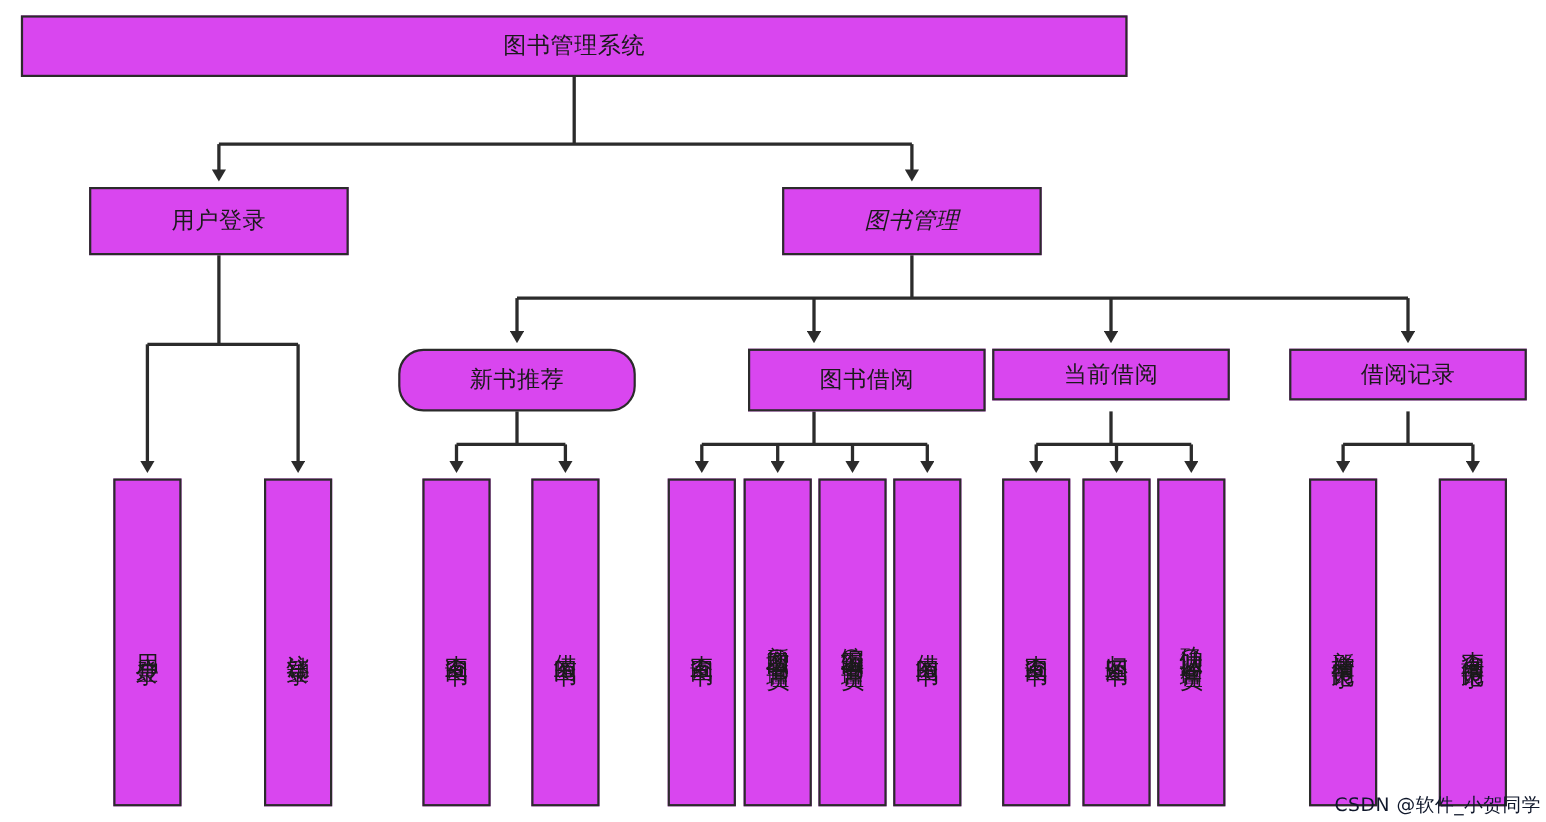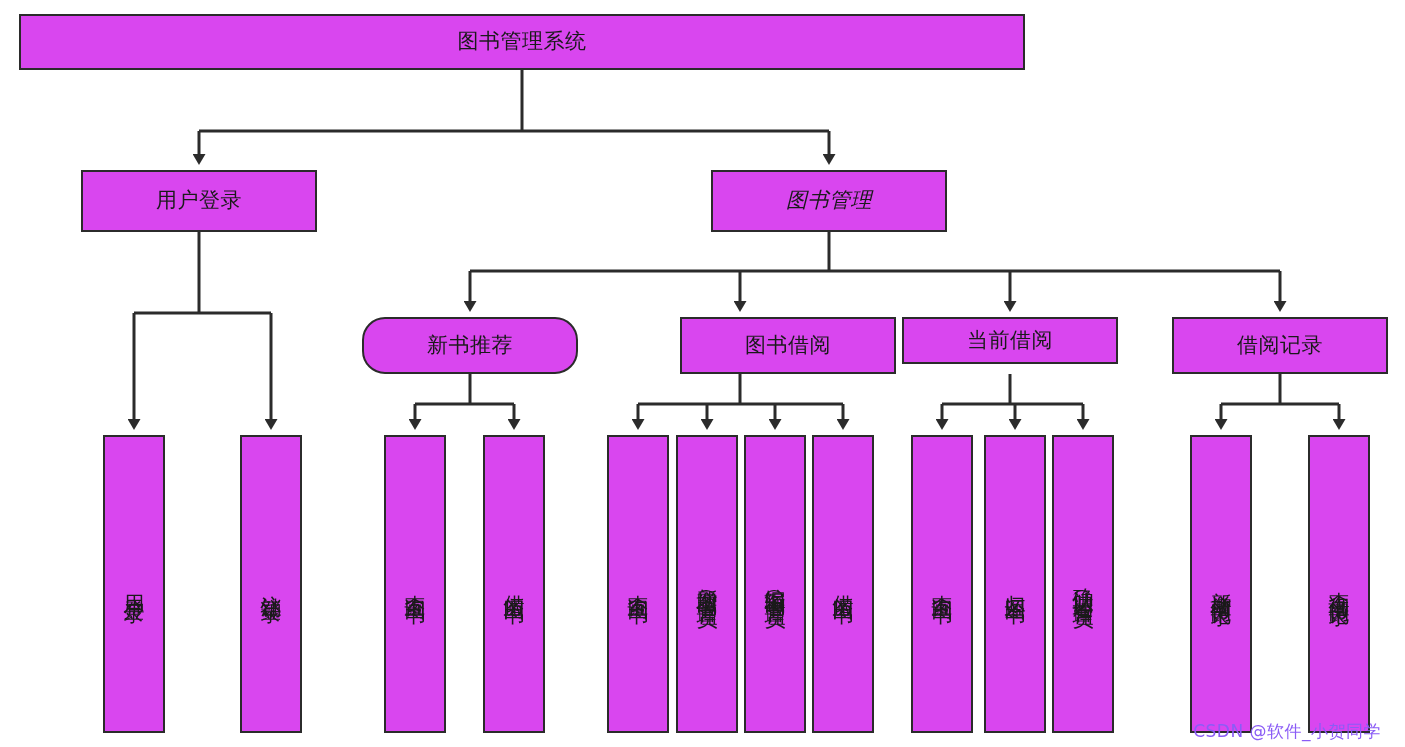--- a/index.html
+++ b/index.html
@@ -40,24 +40,24 @@
     font-size: 21px;
     color: #1a1a1a;
     writing-mode: vertical-rl;
     text-orientation: upright;
     letter-spacing: 3px;
     line-height: 1.05;
     white-space: nowrap;
   }
   .watermark {
     position: absolute;
-    right: 24px;
+    right: 4px;
     bottom: 4px;
     font-size: 17px;
-    color: #8b5cf6;
+    color: #0f172a;
     white-space: nowrap;
     letter-spacing: 0.5px;
   }
 </style>
 </head>
 <body>
 
 <svg id="canvas" viewBox="0 0 1405 747" xmlns="http://www.w3.org/2000/svg">
   <defs>
     <marker id="arrow" markerWidth="11" markerHeight="13" refX="1" refY="6.5" orient="auto" markerUnits="userSpaceOnUse">
@@ -121,21 +121,21 @@
 
 <div class="node-box" id="l3-0" style="left: 362px; top: 317px; width: 216px; height: 57px; border-radius: 23px;">
   <span class="node-label-h">新书推荐</span>
 </div>
 <div class="node-box" id="l3-1" style="left: 632px; top: 317px; width: 216px; height: 57px; margin-left: 48px;">
   <span class="node-label-h">图书借阅</span>
 </div>
 <div class="node-box" id="l3-2" style="left: 902px; top: 317px; width: 216px; height: 47px;">
   <span class="node-label-h">当前借阅</span>
 </div>
-<div class="node-box" id="l3-3" style="left: 1172px; top: 317px; width: 216px; height: 57px;">
+<div class="node-box" id="l3-3" style="left: 1172px; top: 317px; width: 216px; height: 47px;">
   <span class="node-label-h">借阅记录</span>
 </div>
 
 <div class="node-box" id="lf-0" style="left: 103px; top: 435px; width: 62px; height: 298px;">
   <span class="node-label-v">用户登录</span>
 </div>
 <div class="node-box" id="lf-1" style="left: 240px; top: 435px; width: 62px; height: 298px;">
   <span class="node-label-v">注销登录</span>
 </div>
 <div class="node-box" id="lf-2" style="left: 384px; top: 435px; width: 62px; height: 298px;">

